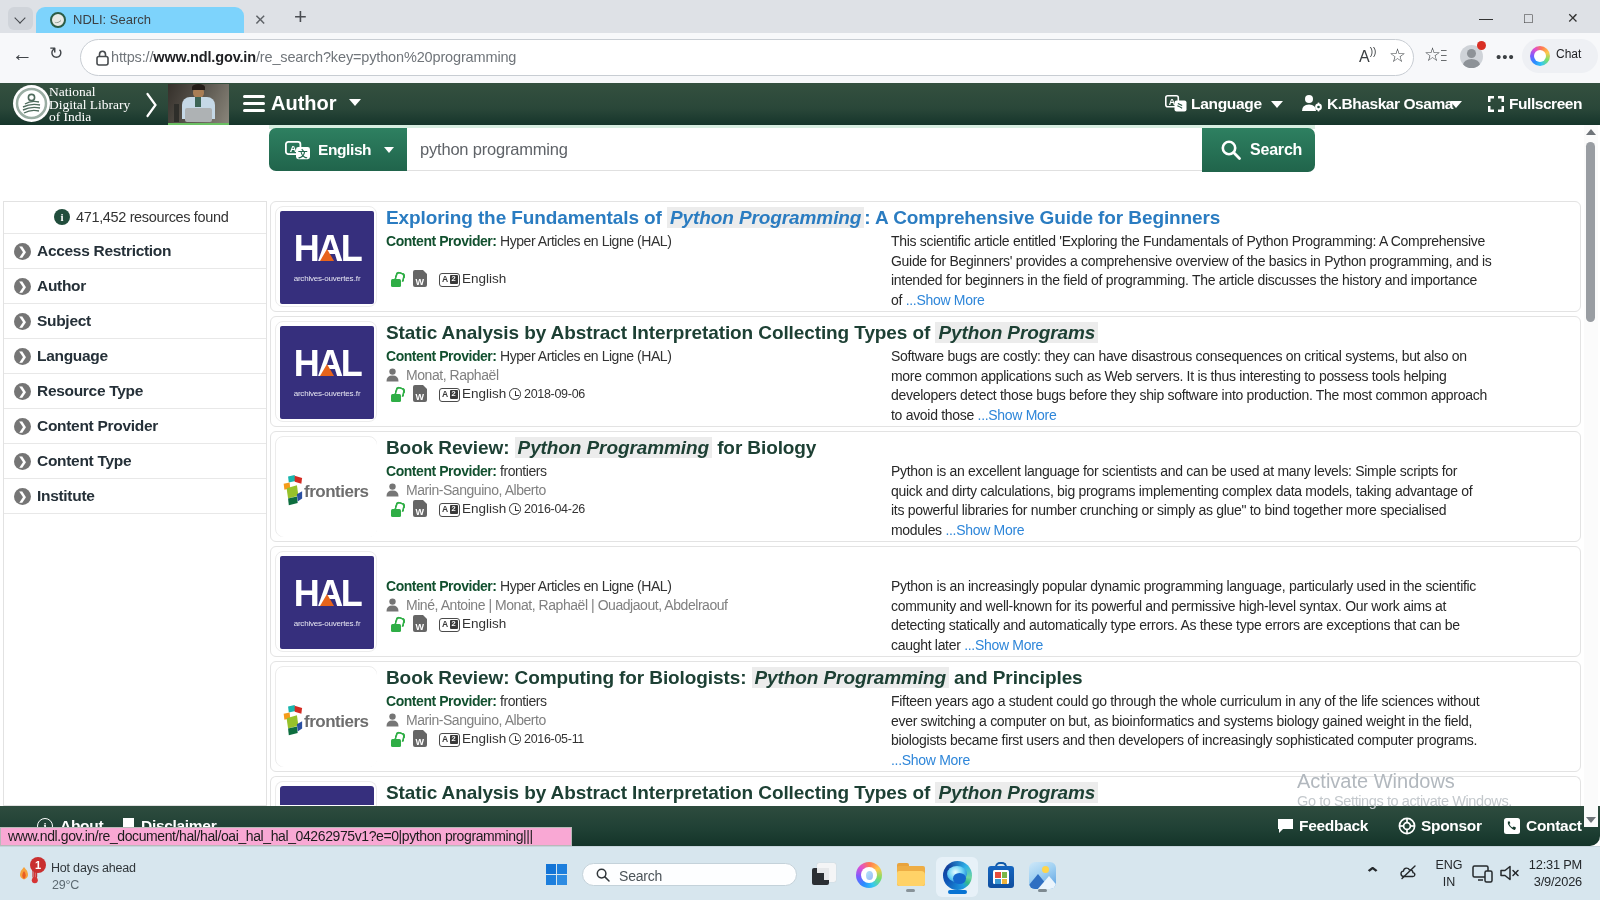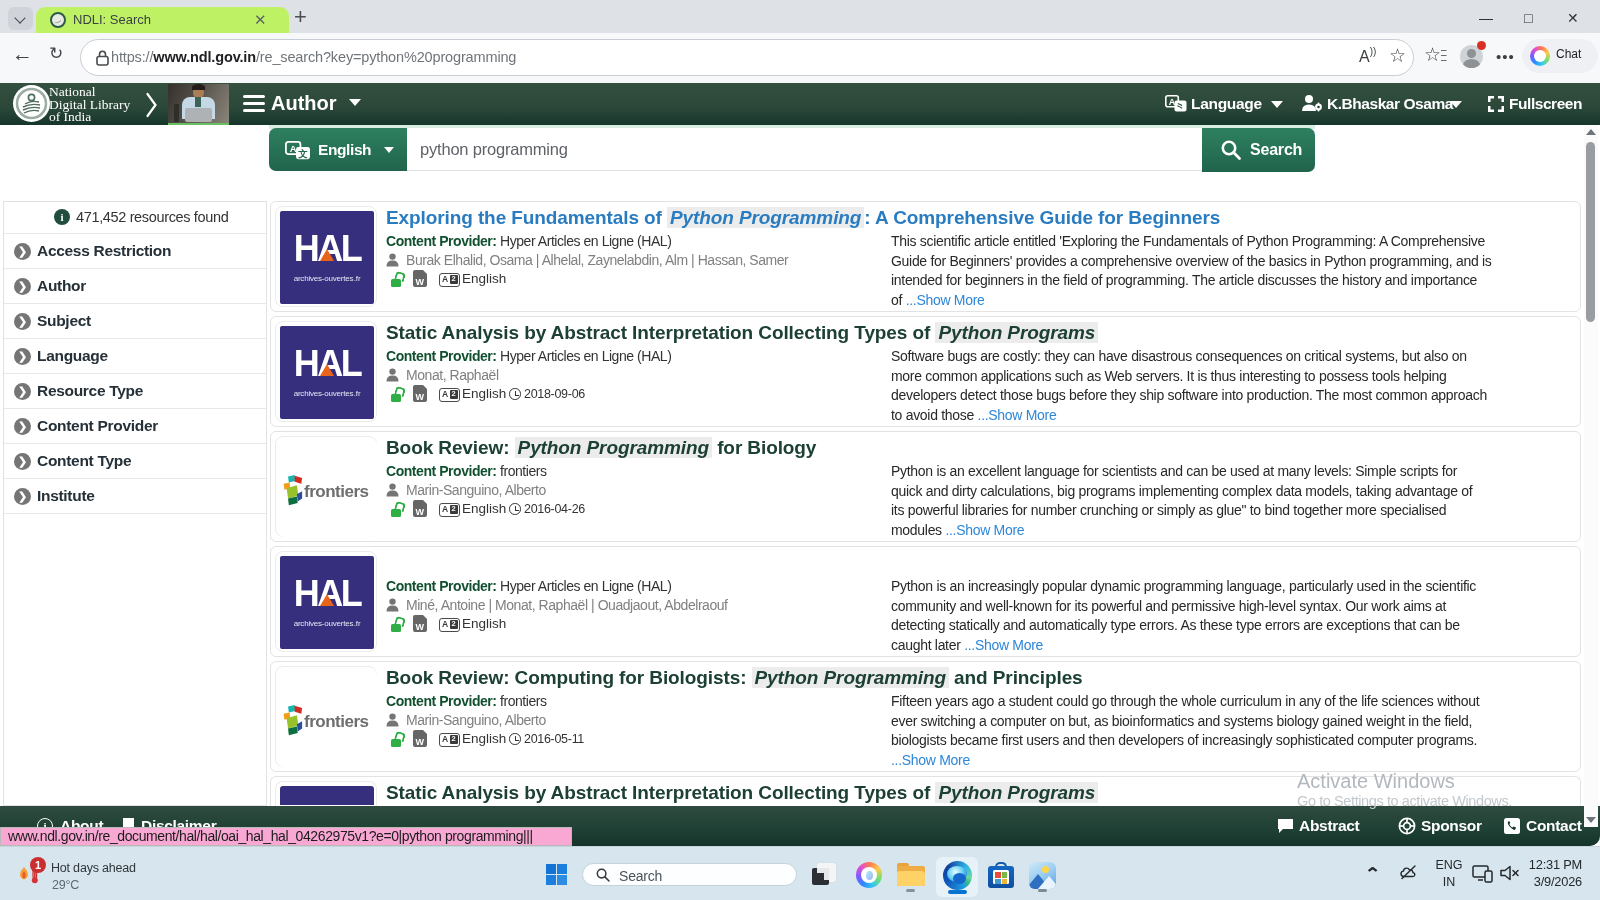--- a/index.html
+++ b/index.html
@@ -4,21 +4,21 @@
 <style>
 * { margin:0; padding:0; box-sizing:border-box; }
 html,body { width:1600px; height:900px; overflow:hidden; font-family:"Liberation Sans",sans-serif; background:#fff; }
 .abs { position:absolute; }
 #stage { position:relative; width:1600px; height:900px; overflow:hidden; }
 
 
 #tabbar { left:0; top:0; width:1600px; height:33px; background:#dee1e6; }
 #tabsearch { left:8px; top:7px; width:25px; height:23px; border-radius:6px; background:#d0d4da; }
 #tabsearch::after { content:""; position:absolute; left:8px; top:7px; width:7px; height:7px; border-right:1.8px solid #44474c; border-bottom:1.8px solid #44474c; transform:rotate(45deg); }
-#tab { left:36px; top:7px; width:253px; height:26px; background:#bef264; border-radius:9px 9px 0 0; }
+#tab { left:36px; top:7px; width:208px; height:26px; background:#7dd3fc; border-radius:9px 9px 0 0; }
 #tabfav { left:14px; top:5px; width:16px; height:16px; border-radius:50%; background:#e9eae6; border:2.8px solid #2c5c46; }
 #tabfav::after { content:""; position:absolute; left:2px; top:4px; width:7px; height:4px; border-bottom:1.6px solid #7a8a80; border-radius:50%; transform:rotate(-20deg); }
 #tabtitle { left:37px; top:5px; font-size:13px; color:#3c4043; }
 #tabclose { left:218px; top:4px; font-size:15px; color:#5f6368; }
 #newtab { left:294px; top:4px; font-size:22px; color:#4a4d52; font-weight:400; }
 .winctl { top:10px; font-size:14px; color:#333; }
 #toolbar { left:0; top:33px; width:1600px; height:50px; background:#f7f8fa; }
 #backarr { left:12px; top:9px; font-size:21px; color:#414549; }
 #reload { left:49px; top:10px; font-size:17px; color:#414549; }
 #addrbar { left:80px; top:6px; width:1334px; height:37px; background:#fff; border:1px solid #c8cdd3; border-radius:19px; }
@@ -273,24 +273,20 @@
   <div class="card" style="top:201px;">
     <div class="thumb">
         <div class="halbox">
           <div class="hal-t">HAL</div>
           <div class="tri" style="left:40px; top:38px;"></div>
           <div class="hal-s">archives-ouvertes .fr</div>
         </div>
       </div>
     <div class="title blue">Exploring the Fundamentals of <span class="hl">Python Programming</span>: A Comprehensive Guide for Beginners</div>
     <div class="cprow"><b>Content Provider:</b> Hyper Articles en Ligne (HAL)</div>
-    <div class="aurow"><svg class="peri" width="13" height="14" viewBox="0 0 13 14">
-          <circle cx="6.5" cy="3.6" r="3.2" fill="#757575"></circle>
-          <path d="M0.5 13.5 Q0.5 7.6 6.5 7.6 Q12.5 7.6 12.5 13.5 Z" fill="#757575"></path>
-        </svg><span>Burak Elhalid, Osama | Alhelal, Zaynelabdin, Alm | Hassan, Samer</span></div>
     <div class="icorow">
       <span class="ic-lock"></span>
         <span class="ic-doc"></span>
         <span class="ic-tr"></span>
         <span class="ic-en">English</span>
     </div>
     <div class="desc">This scientific article entitled 'Exploring the Fundamentals of Python Programming: A Comprehensive<br>Guide for Beginners' provides a comprehensive overview of the basics in Python programming, and is<br>intended for beginners in the field of programming. The article discusses the history and importance<br>of <span class="sm">...Show More</span></div>
   </div>
 
   <div class="card" style="top:316px;">
@@ -416,21 +412,21 @@
       <svg width="15" height="17" viewBox="0 0 15 17">
           <path d="M2 1 L13 1 L13 16 L7.5 11 L2 16 Z" fill="#fff"></path>
         </svg>
     </div>
     <div class="abs" style="left:141px; top:11px; font-size:15.5px; letter-spacing:-0.3px; font-weight:700; color:#fff;text-align:center;">Disclaimer</div>
     <div class="abs" style="left:1277px; top:12px;">
       <svg width="17" height="16" viewBox="0 0 17 16">
           <path d="M1 1 L16 1 L16 11 L6 11 L2 15 L2 11 L1 11 Z" fill="#fff"></path>
         </svg>
     </div>
-    <div class="abs" style="left:1299px; top:11px; font-size:15.5px; letter-spacing:-0.3px; font-weight:700; color:#fff;">Abstract</div>
+    <div class="abs" style="left:1299px; top:11px; font-size:15.5px; letter-spacing:-0.3px; font-weight:700; color:#fff;">Feedback</div>
     <div class="abs" style="left:1398px; top:11px;">
       <svg width="18" height="18" viewBox="0 0 18 18">
         <circle cx="9" cy="9" r="7.6" fill="none" stroke="#fff" stroke-width="1.7"></circle>
         <circle cx="9" cy="9" r="3.4" fill="none" stroke="#fff" stroke-width="1.7"></circle>
         <line x1="9" y1="1.5" x2="9" y2="5.5" stroke="#fff" stroke-width="1.7"></line>
         <line x1="9" y1="12.5" x2="9" y2="16.5" stroke="#fff" stroke-width="1.7"></line>
         <line x1="1.5" y1="9" x2="5.5" y2="9" stroke="#fff" stroke-width="1.7"></line>
         <line x1="12.5" y1="9" x2="16.5" y2="9" stroke="#fff" stroke-width="1.7"></line>
       </svg>
     </div>

